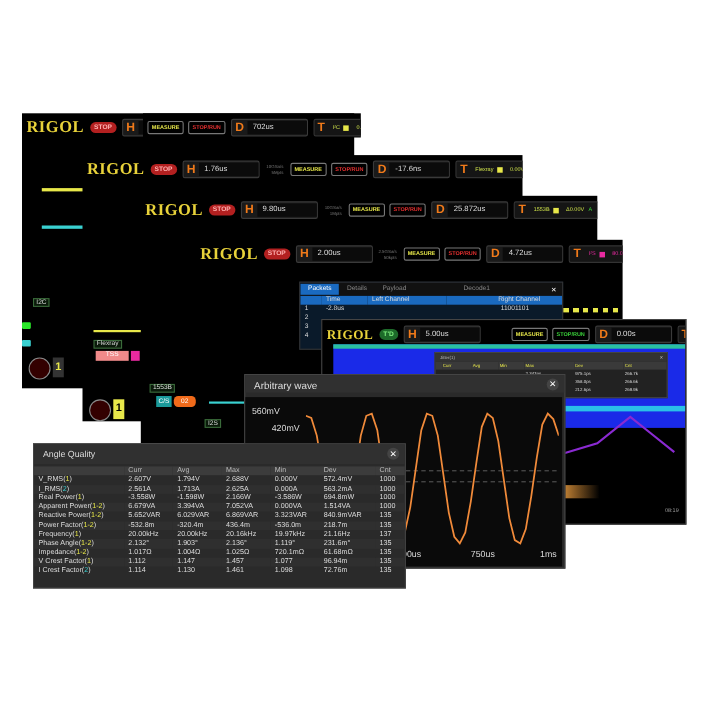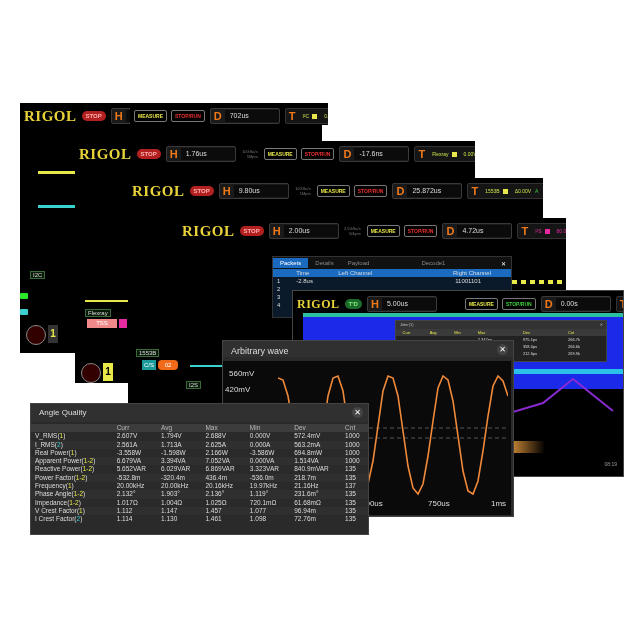--- a/index.html
+++ b/index.html
@@ -282,21 +282,21 @@
           <td>269.9k</td>
         </tr>
   </tbody>
     </table>
 </div>
 
 <div class="panel" style="left:222px;top:340px;width:290px;height:175px;">
   <div class="ptitle" style="height:16px;line-height:20px;font-size:9px;"><span>Arbitrary wave</span><span class="close">✕</span></div>
   <div style="position:absolute;left:0;top:20px;width:288px;height:154px;background:#0a0a0a;">
     <div style="position:absolute;left:6px;top:8px;color:#ddd;font-size:8px;">560mV</div>
-    <div style="position:absolute;left:2px;top:24px;color:#ddd;font-size:8px;">420mV</div>
+    <div style="position:absolute;left:24px;top:24px;color:#ddd;font-size:8px;">420mV</div>
     <svg style="position:absolute;left:55px;top:5px;" width="230" height="135" viewBox="0 0 230 135">
       <line x1="0" y1="62" x2="230" y2="62" stroke="#777" stroke-dasharray="4,3" stroke-width="0.7"></line>
       <line x1="0" y1="72" x2="230" y2="72" stroke="#777" stroke-dasharray="4,3" stroke-width="0.7"></line>
       <path d="M0,120 C5,120 8,13 13,13 C18,13 21,120 26,120" fill="none"></path>
       <path d="M2,130 Q 12,-110 25,130 Q 37,370 50,130" fill="none" stroke="none"></path>
       <polyline fill="none" stroke="#f08a3a" stroke-width="1.6" points="0,12 5,14 10,30 15,60 20,95 25,118 30,128 35,122 40,100 45,65 50,30 55,12 60,10 65,25 70,60 75,95 80,120 85,128 90,118 95,95 100,60 105,25 110,10 115,12 120,30 125,65 130,100 135,122 140,128 145,118 150,90 155,55 160,22 165,10 170,14 175,35 180,70 185,105 190,125 195,128 200,115 205,85 210,50 215,20 220,10 225,15 230,30"></polyline>
     </svg>
     <div style="position:absolute;left:138px;top:138px;color:#ddd;font-size:8px;">500us</div>
     <div style="position:absolute;left:205px;top:138px;color:#ddd;font-size:8px;">750us</div>
     <div style="position:absolute;left:268px;top:138px;color:#ddd;font-size:8px;">1ms</div>

